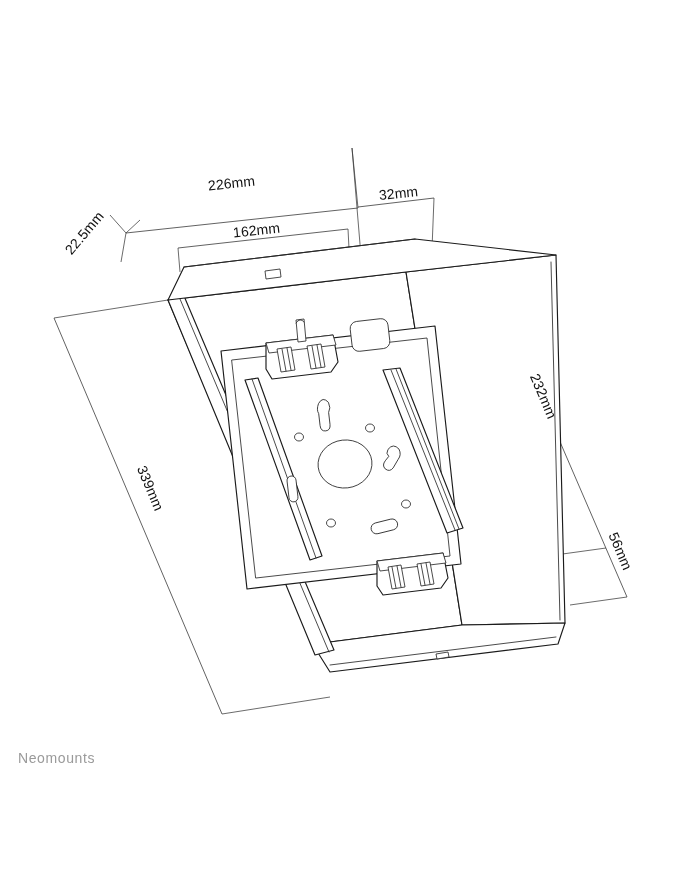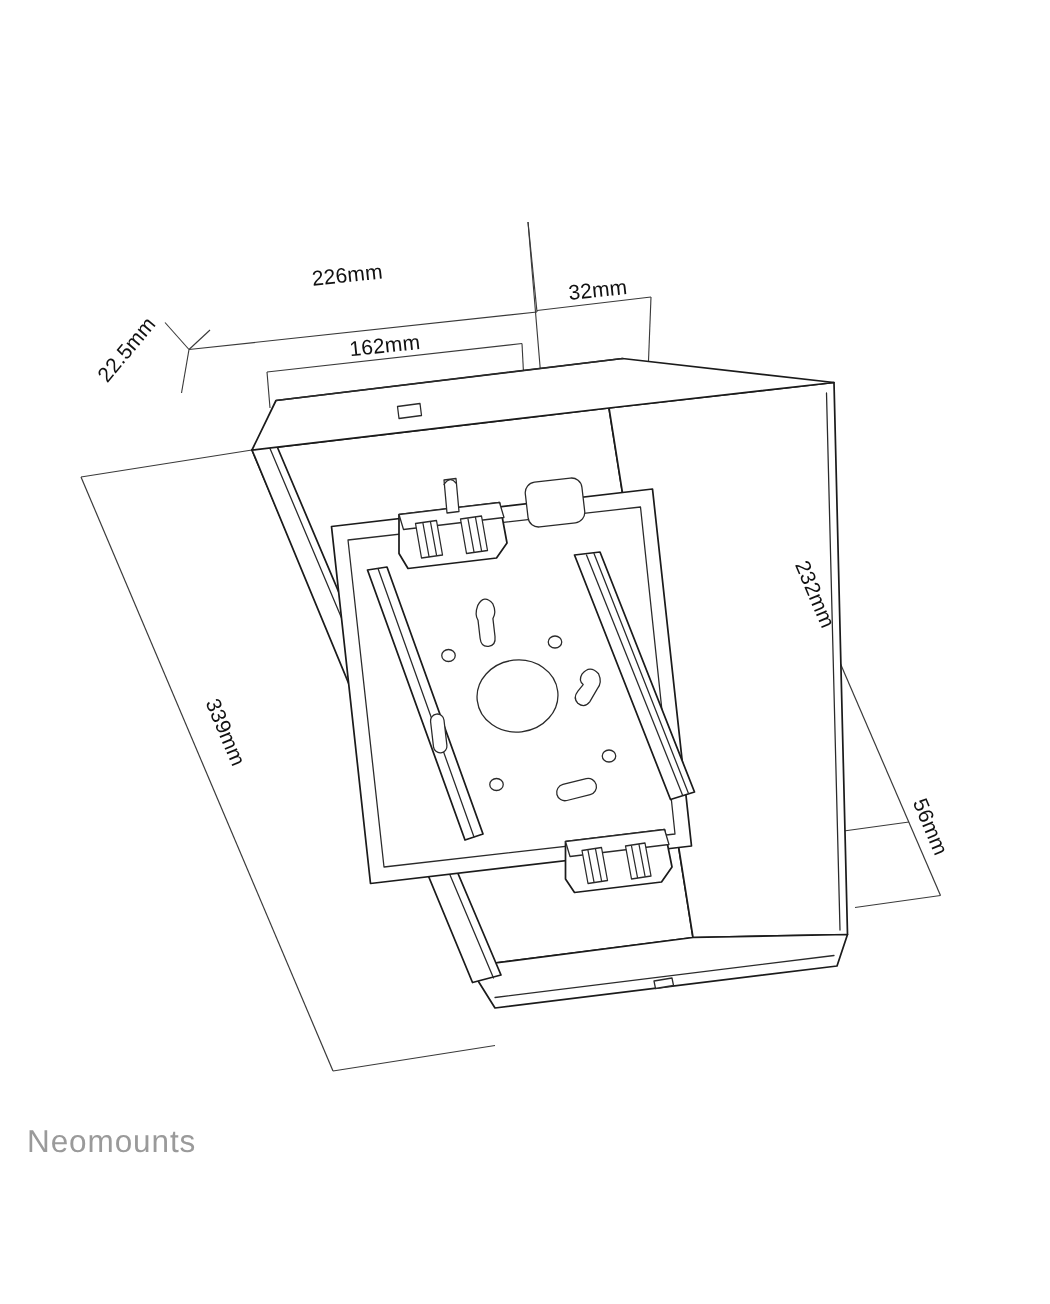--- a/index.html
+++ b/index.html
@@ -63,21 +63,21 @@
     font-family: "Liberation Sans", sans-serif;
     font-size: 14px;
     letter-spacing: 0.1px;
   }
   .brand-text {
     position: absolute;
     left: 18px;
     top: 750px;
     color: #9a9a9a;
     font-family: "Liberation Sans", sans-serif;
-    font-size: 21px;
+    font-size: 14px;
     letter-spacing: 0.6px;
     white-space: nowrap;
   }
 </style>
 </head>
 <body>
 
 <div id="drawing-root">
 
   <svg id="tech-drawing" viewBox="0 0 700 869" xmlns="http://www.w3.org/2000/svg">

